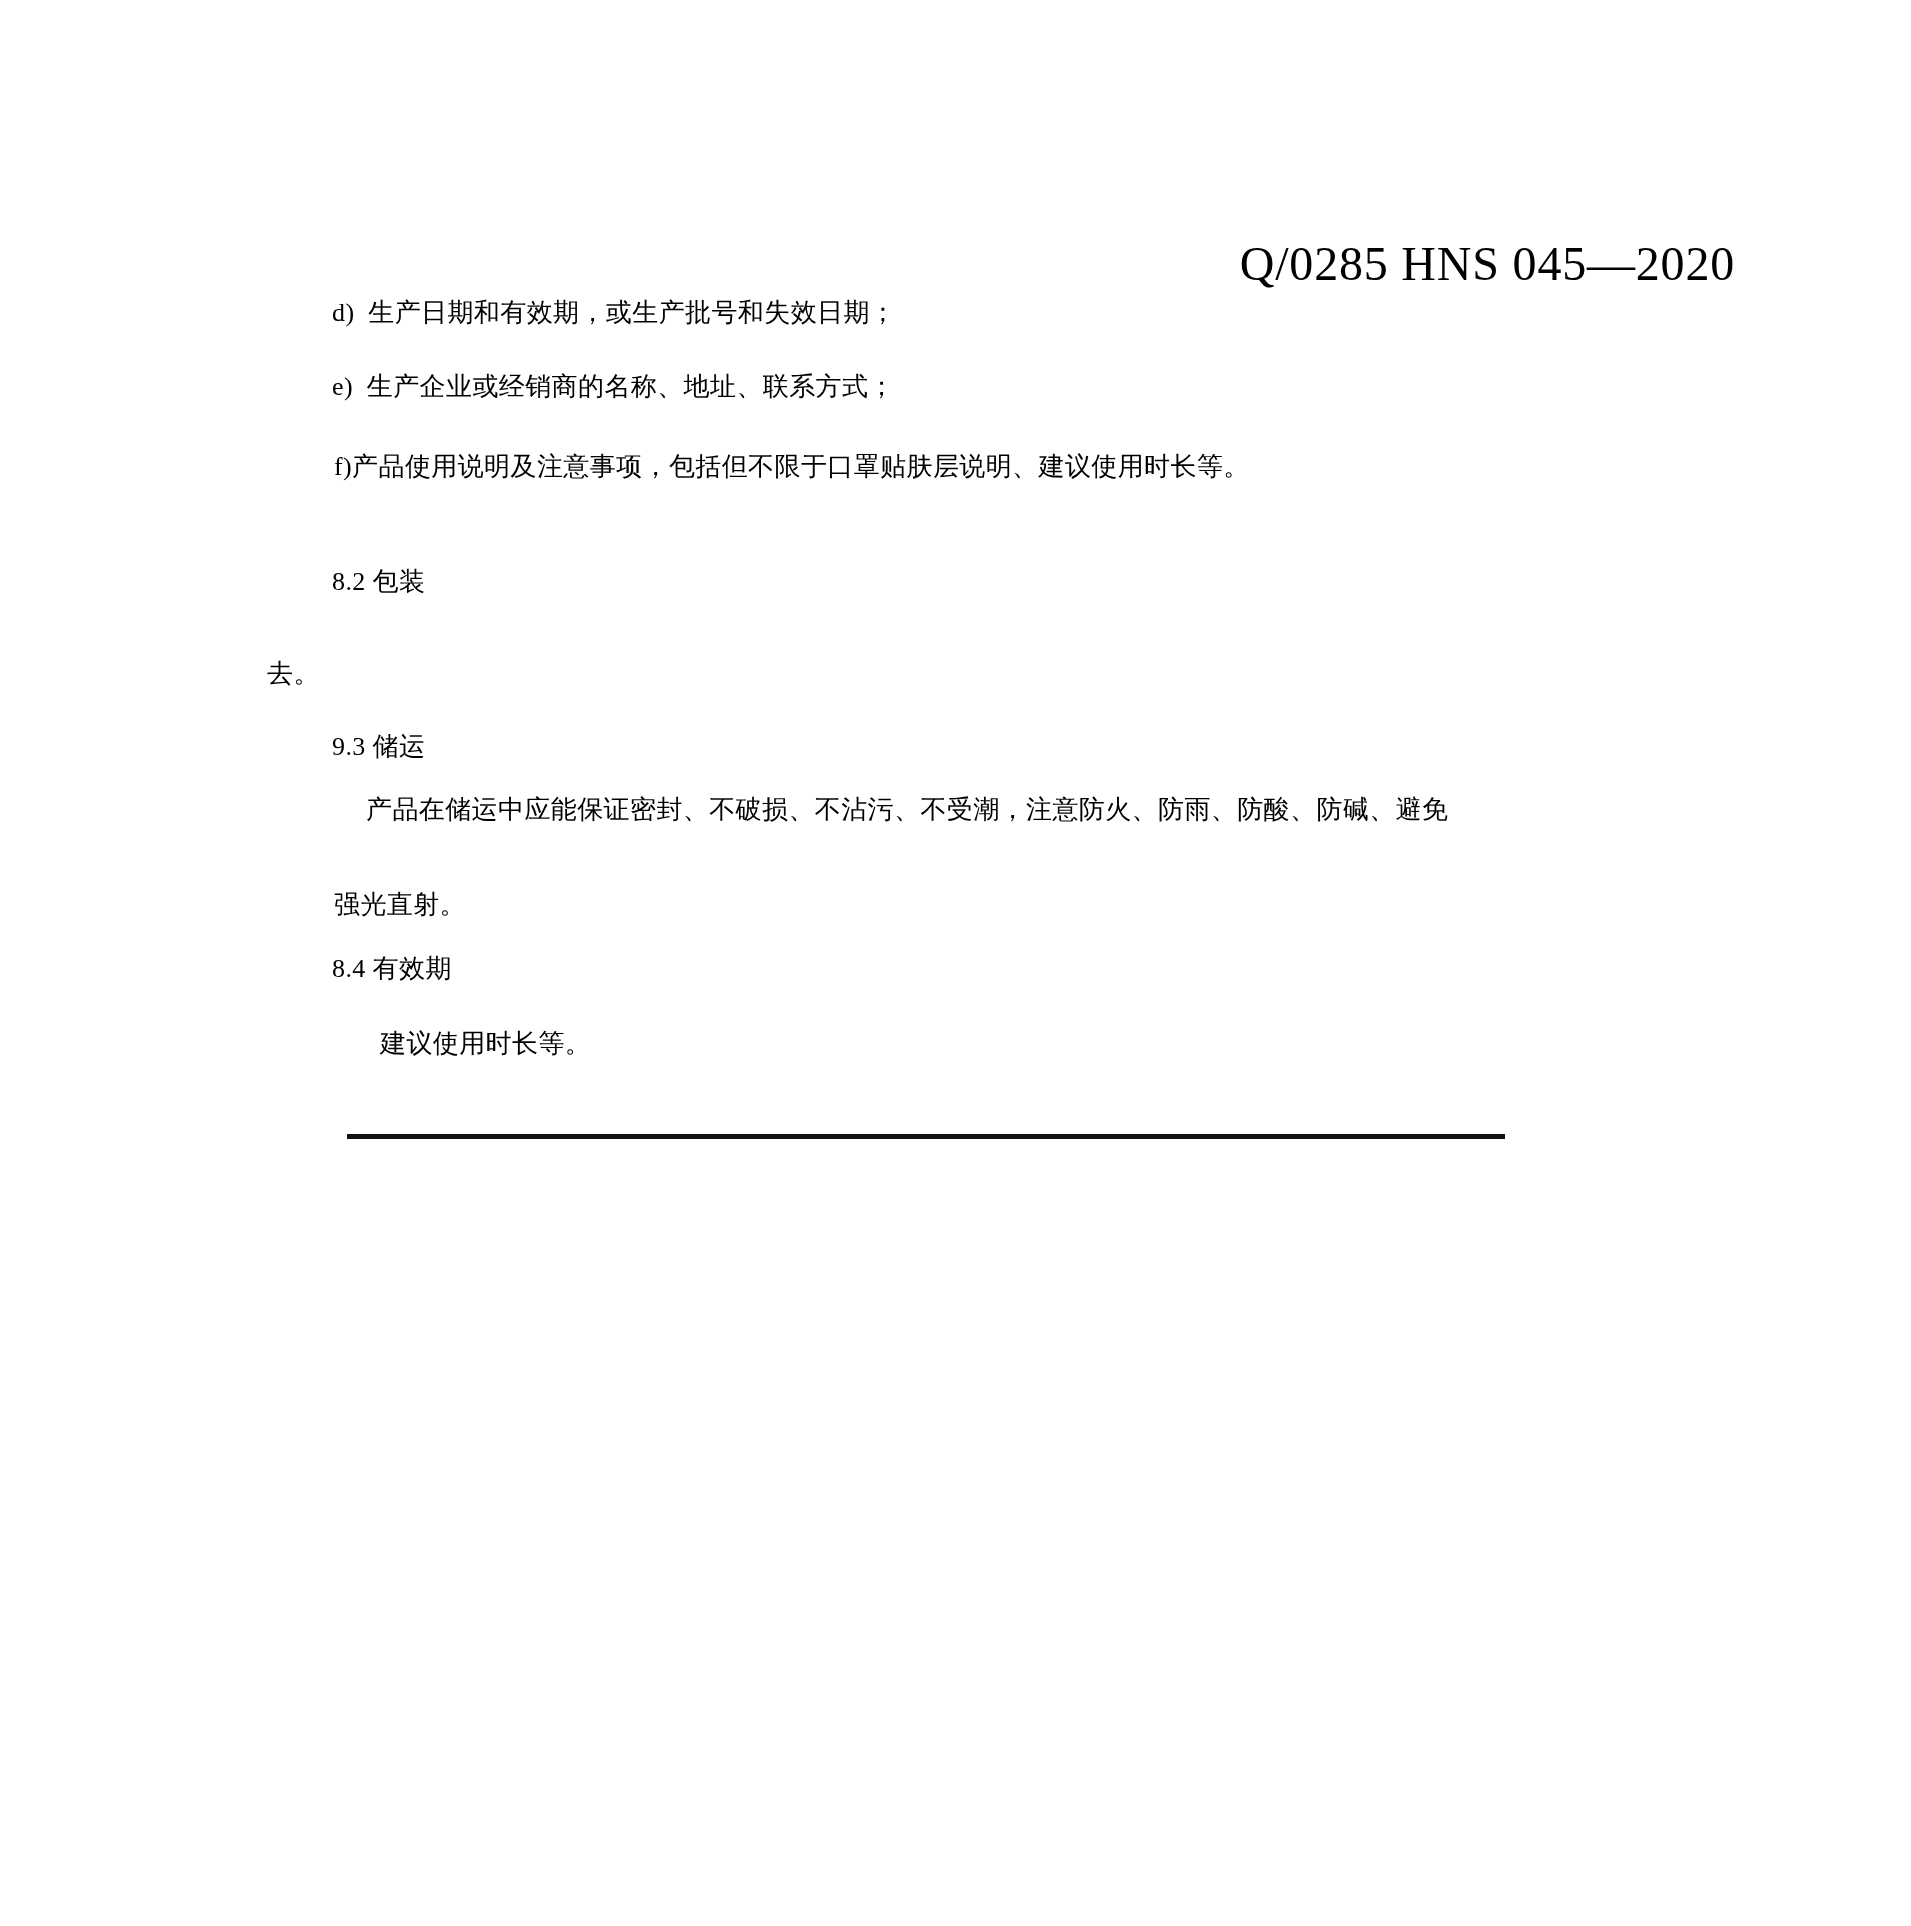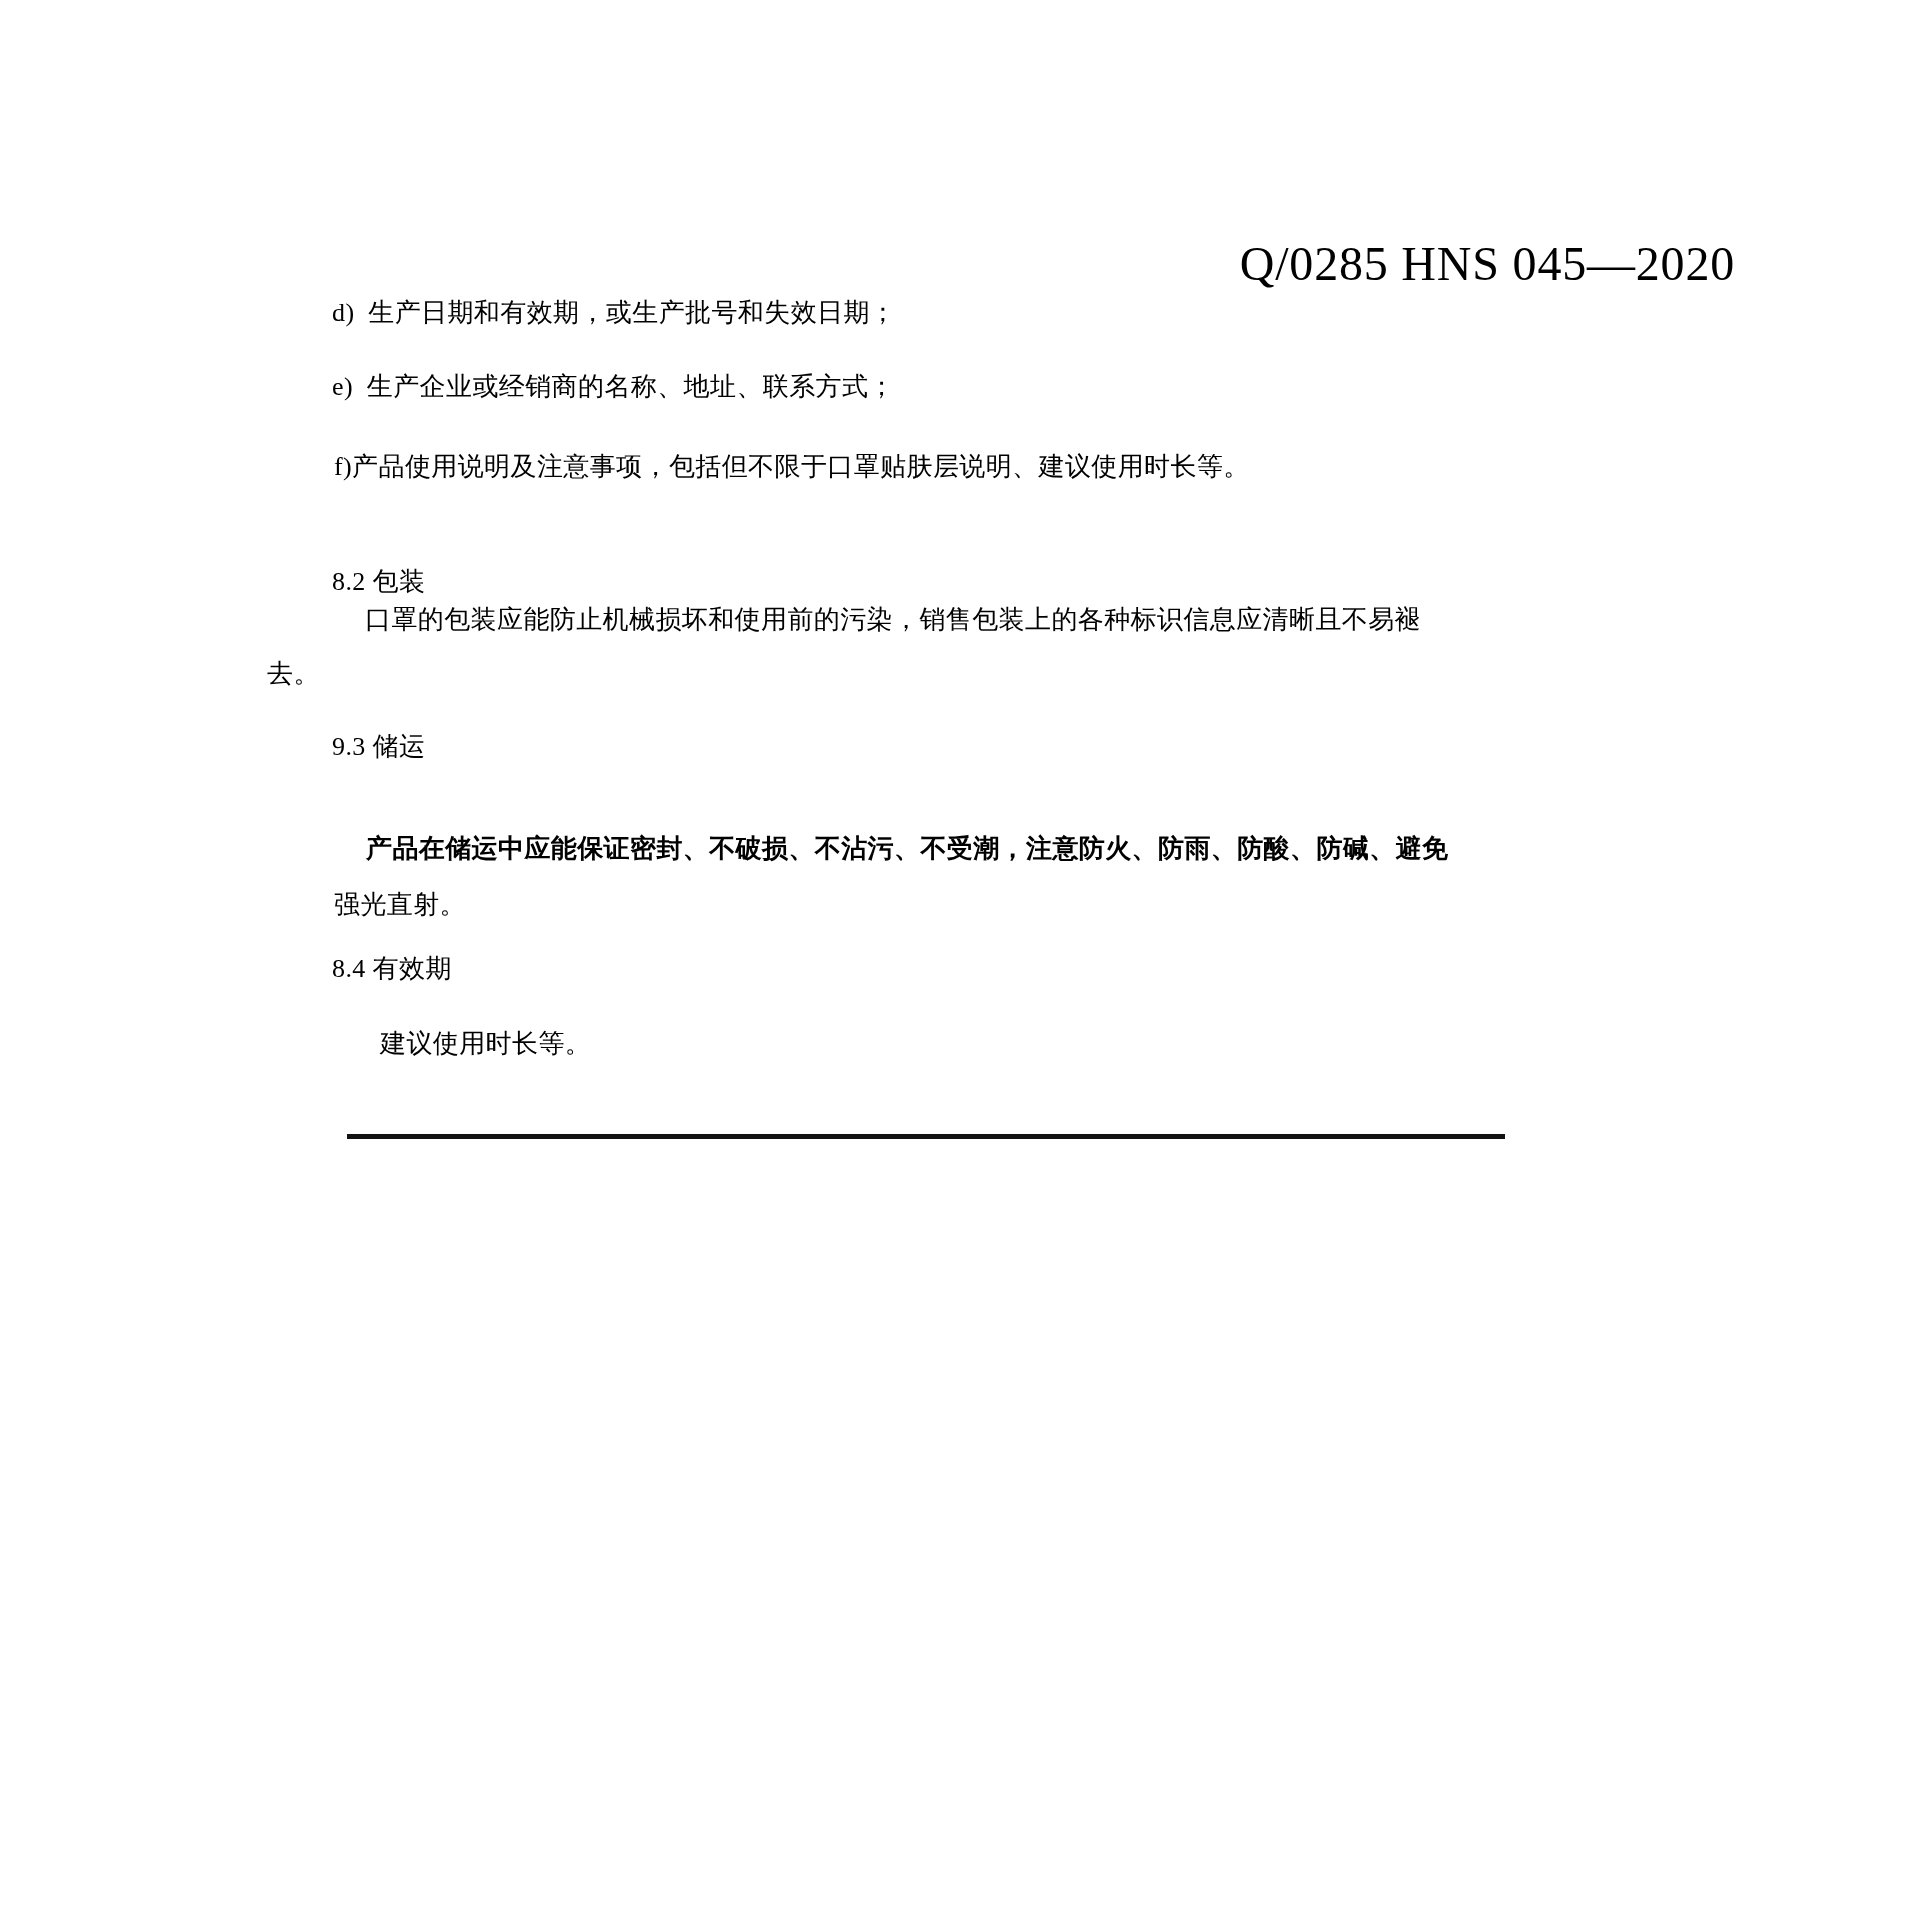--- a/index.html
+++ b/index.html
@@ -29,21 +29,21 @@
     font-size: 48px;
     letter-spacing: 0.8px;
   }
   .item-d   { left: 332px; top: 292px;  }
   .item-e   { left: 332px; top: 366px;  }
   .item-f   { left: 334px; top: 446px; }
   .h82      { left: 332px; top: 517px; margin-top: 44px; }
   .p82l1    { left: 365px; top: 599px; }
   .p82l2    { left: 267px; top: 653px; }
   .h83      { left: 332px; top: 726px; }
-  .p83l1    { left: 366px; top: 828px; font-weight: bold; }
+  .p83l1    { left: 366px; top: 789px; }
   .p83l2    { left: 334px; top: 884px; }
   .h84      { left: 332px; top: 948px; }
   .p84l1    { left: 380px; top: 1023px; }
   .rule {
     position: absolute;
     left: 347px;
     top: 1134px;
     width: 1158px;
     height: 5px;
     background: #121212;
@@ -57,21 +57,20 @@
   <div class="text doc-header">Q/0285 HNS 045—2020</div>
 
   <div class="text item-d">d)  生产日期和有效期，或生产批号和失效日期；</div>
 
   <div class="text item-e">e)  生产企业或经销商的名称、地址、联系方式；</div>
 
   <div class="text item-f">f)产品使用说明及注意事项，包括但不限于口罩贴肤层说明、建议使用时长等。</div>
 
   <div class="text h82">8.2 包装</div>
 
-  <div class="text p82l1">口罩的包装应能防止机械损坏和使用前的污染，销售包装上的各种标识信息应清晰且不易褪</div>
 
   <div class="text p82l2">去。</div>
 
   <div class="text h83">9.3 储运</div>
 
   <div class="text p83l1">产品在储运中应能保证密封、不破损、不沾污、不受潮，注意防火、防雨、防酸、防碱、避免</div>
 
   <div class="text p83l2">强光直射。</div>
 
   <div class="text h84">8.4 有效期</div>

